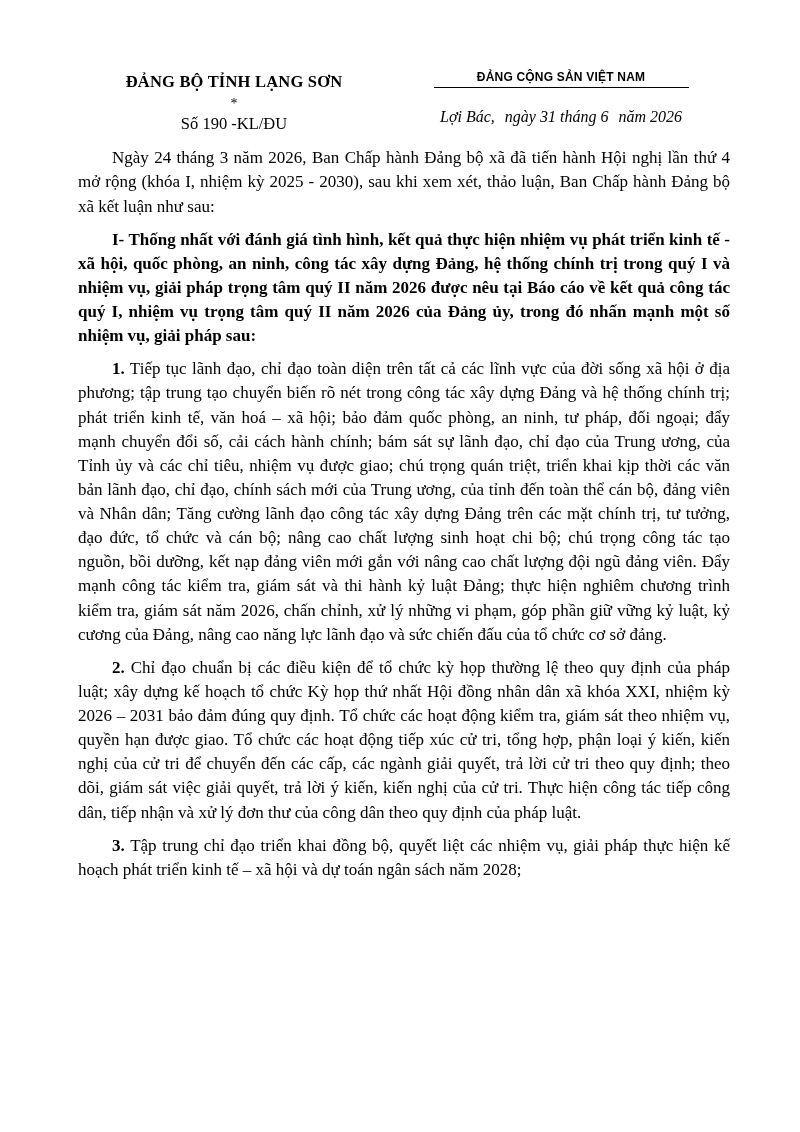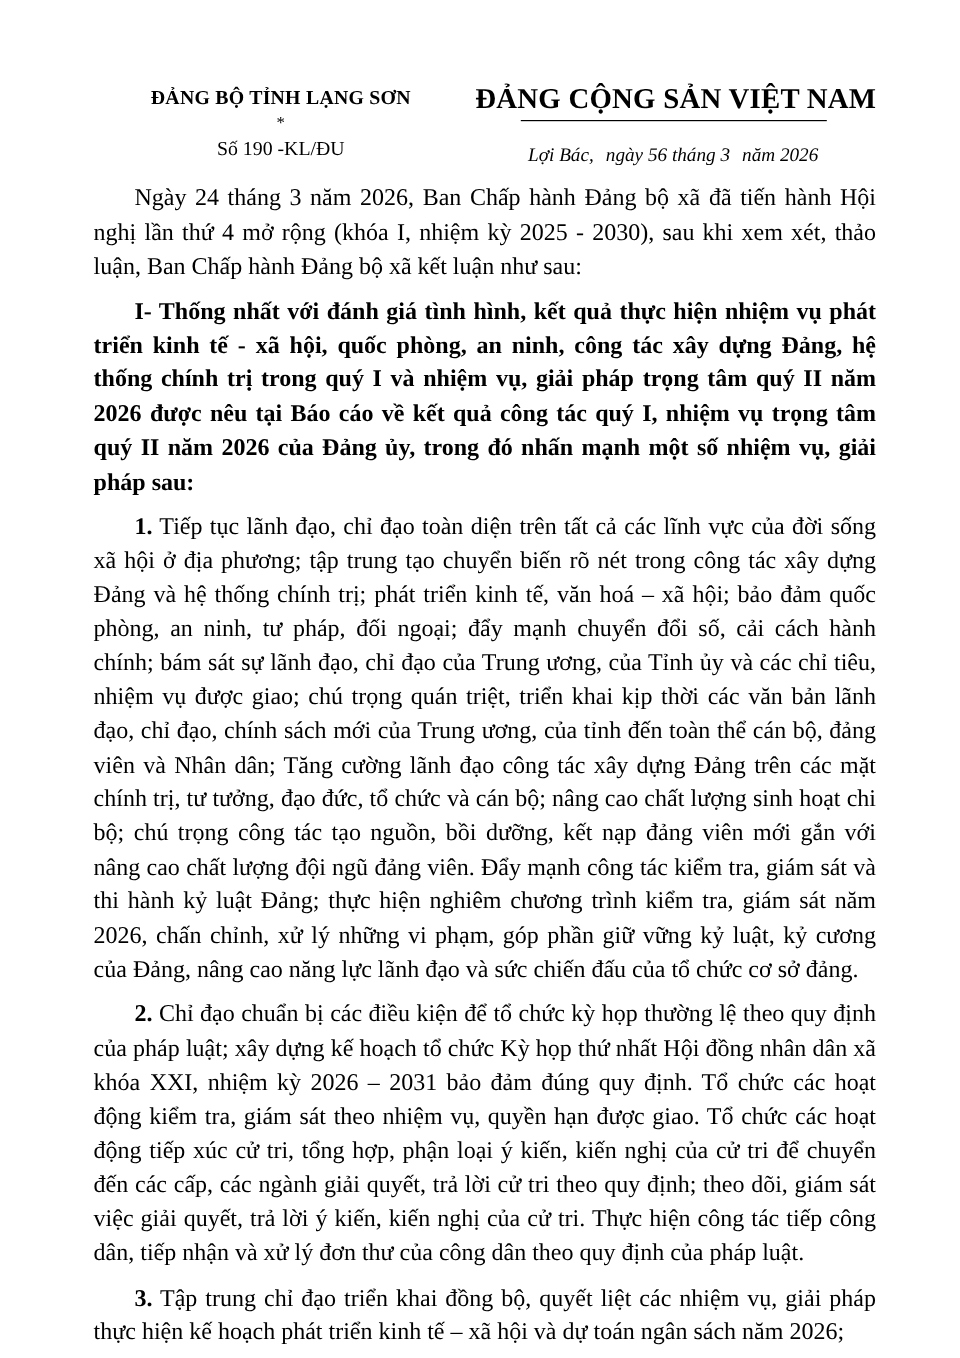--- a/index.html
+++ b/index.html
@@ -43,23 +43,23 @@
   }
   .org-line {
     font-family: "Liberation Serif", serif;
     font-weight: bold;
     font-size: 16.5px;
     letter-spacing: 0.2px;
     line-height: 1.45;
     white-space: nowrap;
   }
   .party-line {
-    font-family: Liberation Serif, serif;
+    font-family: Liberation Sans, sans-serif;
     font-weight: bold;
-    font-size: 24px;
+    font-size: 12px;
     letter-spacing: 0.2px;
     white-space: nowrap;
   }
   .party-underline {
     width: 255px;
     height: 1.4px;
     background: #000;
     margin: 3px auto 0 auto;
   }
   .star {
@@ -107,21 +107,21 @@
     letter-spacing: 1px;
     margin-top: 0px;
     line-height: 1.1;
   }
 
   
   .body {
     margin-top: 12px;
   }
   p.para {
-    font-size: 20px;
+    font-size: 17px;
     line-height: 1.42;
     text-align: justify;
     text-justify: inter-word;
     margin: 0 0 9px 0;
     text-indent: 34px;
     hyphens: none;
   }
   p.para.bold {
     font-weight: bold;
   }
@@ -137,33 +137,33 @@
   <div class="header">
     <div class="header-left">
       <div class="org-line">ĐẢNG BỘ TỈNH LẠNG SƠN</div>
       <div class="star">*</div>
       <div class="doc-number">Số 190 -KL/ĐU</div>
     </div>
     <div class="header-right">
       <div class="party-line">ĐẢNG CỘNG SẢN VIỆT NAM</div>
       <div class="party-underline"></div>
       <div class="place-date">
-        <span>Lợi Bác,</span><span class="sp"></span><span>ngày 56  tháng 3</span><span class="sp"></span><span>năm 2026</span>
+        <span>Lợi Bác,</span><span class="sp"></span><span>ngày 31  tháng 6</span><span class="sp"></span><span>năm 2026</span>
       </div>
     </div>
   </div>
 
 
   <div class="body">
     <p class="para">Ngày 24 tháng 3 năm 2026, Ban Chấp hành Đảng bộ xã đã tiến hành Hội nghị lần thứ 4 mở rộng (khóa I, nhiệm kỳ 2025 - 2030), sau khi xem xét, thảo luận, Ban Chấp hành Đảng bộ xã kết luận như sau:</p>
     <p class="para bold">I- Thống nhất với đánh giá tình hình, kết quả thực hiện nhiệm vụ phát triển kinh tế - xã hội, quốc phòng, an ninh, công tác xây dựng Đảng, hệ thống chính trị trong quý I và nhiệm vụ, giải pháp trọng tâm quý II năm 2026 được nêu tại Báo cáo về kết quả công tác quý I, nhiệm vụ trọng tâm quý II năm 2026 của Đảng ủy, trong đó nhấn mạnh một số nhiệm vụ, giải pháp sau:</p>
     <p class="para">
       <span class="lead">1.</span><span> Tiếp tục lãnh đạo, chỉ đạo toàn diện trên tất cả các lĩnh vực của đời sống xã hội ở địa phương; tập trung tạo chuyển biến rõ nét trong công tác xây dựng Đảng và hệ thống chính trị; phát triển kinh tế, văn hoá – xã hội; bảo đảm quốc phòng, an ninh, tư pháp, đối ngoại; đẩy mạnh chuyển đổi số, cải cách hành chính; bám sát sự lãnh đạo, chỉ đạo của Trung ương, của Tỉnh ủy và các chỉ tiêu, nhiệm vụ được giao; chú trọng quán triệt, triển khai kịp thời các văn bản lãnh đạo, chỉ đạo, chính sách mới của Trung ương, của tỉnh đến toàn thể cán bộ, đảng viên và Nhân dân; Tăng cường lãnh đạo công tác xây dựng Đảng trên các mặt chính trị, tư tưởng, đạo đức, tổ chức và cán bộ; nâng cao chất lượng sinh hoạt chi bộ; chú trọng công tác tạo nguồn, bồi dưỡng, kết nạp đảng viên mới gắn với nâng cao chất lượng đội ngũ đảng viên. Đẩy mạnh công tác kiểm tra, giám sát và thi hành kỷ luật Đảng; thực hiện nghiêm chương trình kiểm tra, giám sát năm 2026, chấn chỉnh, xử lý những vi phạm, góp phần giữ vững kỷ luật, kỷ cương của Đảng, nâng cao năng lực lãnh đạo và sức chiến đấu của tổ chức cơ sở đảng.</span>
     </p>
     <p class="para">
       <span class="lead">2.</span><span> Chỉ đạo chuẩn bị các điều kiện để tổ chức kỳ họp thường lệ theo quy định của pháp luật; xây dựng kế hoạch tổ chức Kỳ họp thứ nhất Hội đồng nhân dân xã khóa XXI, nhiệm kỳ 2026 – 2031 bảo đảm đúng quy định. Tổ chức các hoạt động kiểm tra, giám sát theo nhiệm vụ, quyền hạn được giao. Tổ chức các hoạt động tiếp xúc cử tri, tổng hợp, phận loại ý kiến, kiến nghị của cử tri để chuyển đến các cấp, các ngành giải quyết, trả lời cử tri theo quy định; theo dõi, giám sát việc giải quyết, trả lời ý kiến, kiến nghị của cử tri. Thực hiện công tác tiếp công dân, tiếp nhận và xử lý đơn thư của công dân theo quy định của pháp luật.</span>
     </p>
     <p class="para">
-      <span class="lead">3.</span><span> Tập trung chỉ đạo triển khai đồng bộ, quyết liệt các nhiệm vụ, giải pháp thực hiện kế hoạch phát triển kinh tế – xã hội và dự toán ngân sách năm 2026;</span>
+      <span class="lead">3.</span><span> Tập trung chỉ đạo triển khai đồng bộ, quyết liệt các nhiệm vụ, giải pháp thực hiện kế hoạch phát triển kinh tế – xã hội và dự toán ngân sách năm 2028;</span>
     </p>
   </div>
 
 </div>
 
 </body></html>

